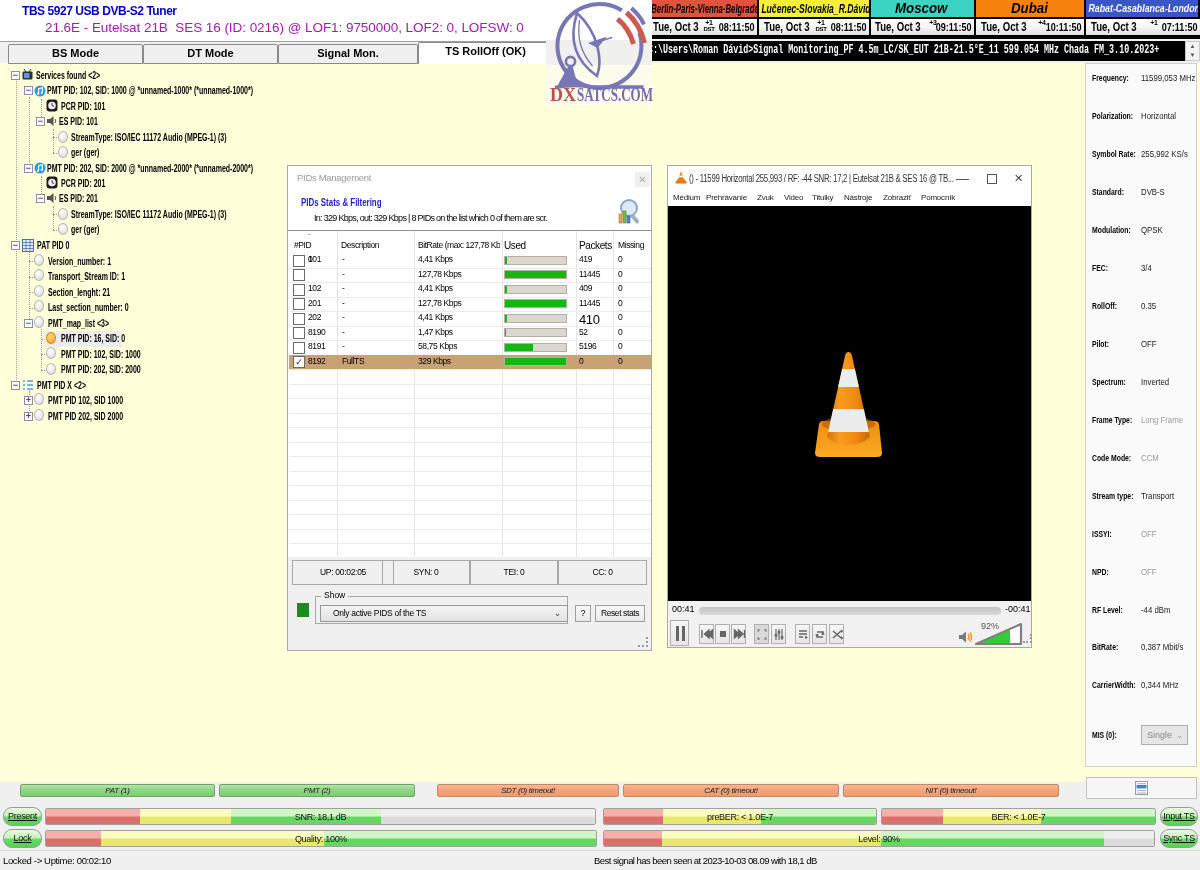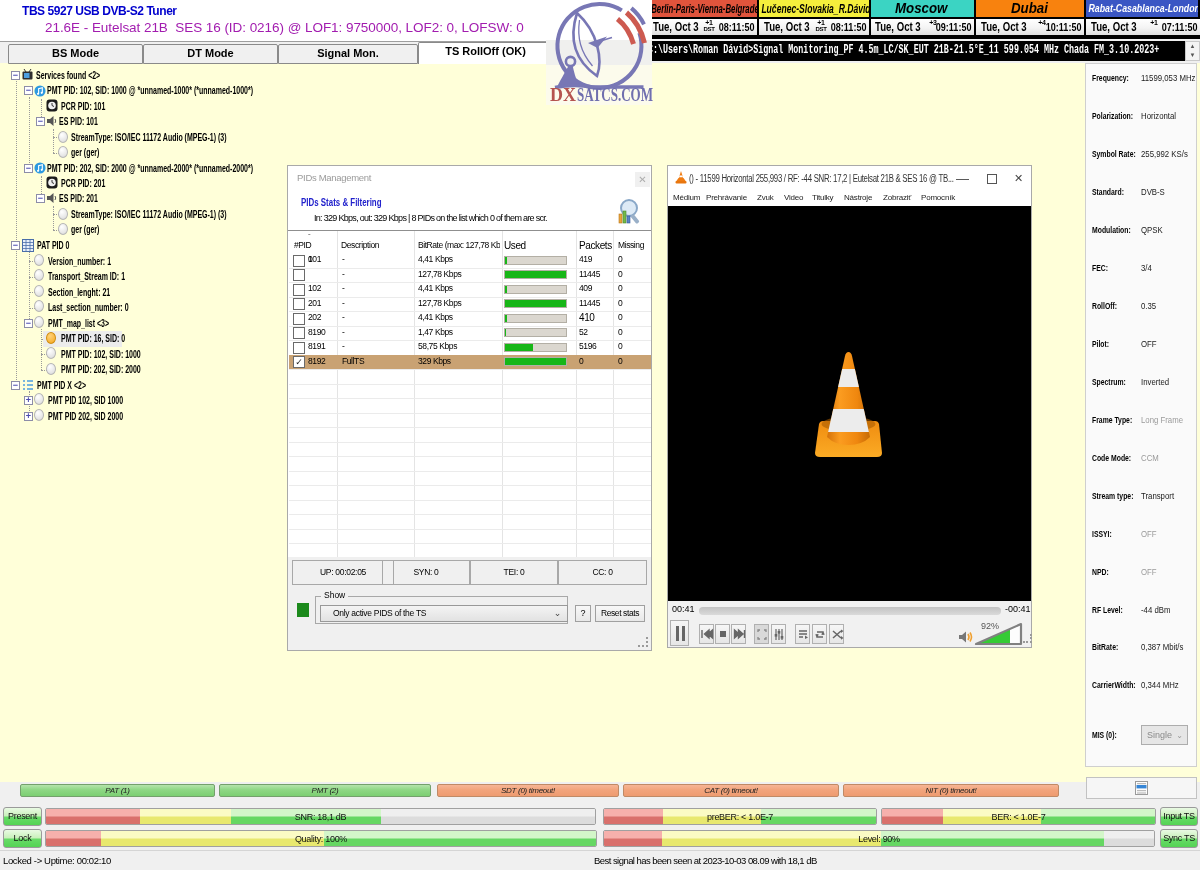--- a/index.html
+++ b/index.html
@@ -24,21 +24,21 @@
 .win{position:absolute;background:#fff;border:1px solid #a9a9a9;box-sizing:border-box;}
 
 .tr{position:absolute;white-space:nowrap;font-size:10px;font-weight:700;color:#000;line-height:15px;transform:scaleX(0.70);transform-origin:0 50%;}
 .tbx{position:absolute;width:9px;height:9px;background:#fff;border:1px solid #8d8da8;box-sizing:border-box;color:#4a4ab0;font-size:9px;line-height:7px;text-align:center;font-weight:700;}
 .blt{position:absolute;width:10px;height:12px;border-radius:50%;background:radial-gradient(circle at 35% 30%,#ffffff,#d9d9d9);border:1px solid #b5b5b5;box-sizing:border-box;}
 .vln{position:absolute;width:0;border-left:1px dotted #9a9a9a;}
 .hln{position:absolute;height:0;border-top:1px dotted #9a9a9a;}
 
 .gbar{position:absolute;height:13px;background:linear-gradient(#b5e3ac,#8ed784 45%,#7ccf72);border:1px solid #74a06c;border-radius:2px;box-sizing:border-box;font-size:8px;letter-spacing:-0.3px;font-style:italic;text-align:center;line-height:12px;color:#222;}
 .obar{position:absolute;height:13px;background:linear-gradient(#f6b696,#f2a47c 45%,#ee9b70);border:1px solid #c08a66;border-radius:2px;box-sizing:border-box;font-size:8px;letter-spacing:-0.3px;font-style:italic;text-align:center;line-height:12px;color:#222;}
-.gbtn{position:absolute;height:19px;background:linear-gradient(#e9fae3,#c8f0ba 48%,#68db68 52%,#54d354);border:1px solid #9a9a9a;border-radius:3px;box-sizing:border-box;font-size:9px;letter-spacing:-0.3px;text-align:center;line-height:17px;color:#111;white-space:nowrap;}
+.gbtn{position:absolute;height:19px;background:linear-gradient(#e9fae3,#c8f0ba 48%,#68db68 52%,#54d354);border:1px solid #9a9a9a;border-radius:9px;box-sizing:border-box;font-size:9px;letter-spacing:-0.3px;text-align:center;line-height:17px;color:#111;white-space:nowrap;text-decoration:underline;}
 .sbar{position:absolute;height:17px;border:1px solid #a0a0a0;border-radius:2px;box-sizing:border-box;overflow:hidden;}
 .seg{position:absolute;top:0;bottom:0;}
 .seg.r{background:linear-gradient(#f6b0ac 0 46%,#d9706c 54% 100%);}
 .seg.y{background:linear-gradient(#fbfbc4 0 46%,#e8e86e 54% 100%);}
 .seg.g{background:linear-gradient(#d3f6c9 0 46%,#66d763 54% 100%);}
 .seg.e{background:linear-gradient(#efefef 0 46%,#dcdcdc 54% 100%);}
 .sbartxt{position:absolute;left:0;right:0;top:3px;text-align:center;font-size:9px;letter-spacing:-0.3px;color:#111;}
 </style>
 </head>
 <body>
@@ -287,21 +287,21 @@
 <div class="abs" style="left:291px;top:131.5px;font-size:8.5px;letter-spacing:-0.4px;">11445</div>
 <div class="abs" style="left:330px;top:131.5px;font-size:8.5px;letter-spacing:-0.4px;">0</div>
 <div class="abs" style="left:1px;top:145.0px;width:362px;border-top:1px solid #ebebeb;"></div>
 <div class="abs" style="left:5px;top:146.5px;width:10px;height:10px;background:#fff;border:1px solid #6a6a6a;font-size:9px;line-height:10px;text-align:center;color:#222;"></div>
 <div class="abs" style="left:20px;top:146.0px;font-size:8.5px;letter-spacing:-0.4px;">202</div>
 <div class="abs" style="left:54px;top:146.0px;font-size:8.5px;letter-spacing:-0.4px;">-</div>
 <div class="abs" style="left:130px;top:146.0px;font-size:8.5px;letter-spacing:-0.4px;">4,41 Kbps</div>
 <div class="abs" style="left:216px;top:147.5px;width:63px;height:9px;background:#dbd7cf;border:1px solid #b3afa5;box-sizing:border-box;">
         <div style="position:absolute;left:0;top:0;bottom:0;width:4%;background:#17b617;"></div>
       </div>
-<div class="abs" style="left:291px;top:146.0px;font-size:10px;letter-spacing:-0.4px;">410</div>
+<div class="abs" style="left:291px;top:146.0px;font-size:13px;letter-spacing:-0.4px;">410</div>
 <div class="abs" style="left:330px;top:146.0px;font-size:8.5px;letter-spacing:-0.4px;">0</div>
 <div class="abs" style="left:1px;top:159.5px;width:362px;border-top:1px solid #ebebeb;"></div>
 <div class="abs" style="left:5px;top:161.0px;width:10px;height:10px;background:#fff;border:1px solid #6a6a6a;font-size:9px;line-height:10px;text-align:center;color:#222;"></div>
 <div class="abs" style="left:20px;top:160.5px;font-size:8.5px;letter-spacing:-0.4px;">8190</div>
 <div class="abs" style="left:54px;top:160.5px;font-size:8.5px;letter-spacing:-0.4px;">-</div>
 <div class="abs" style="left:130px;top:160.5px;font-size:8.5px;letter-spacing:-0.4px;">1,47 Kbps</div>
 <div class="abs" style="left:216px;top:162.0px;width:63px;height:9px;background:#dbd7cf;border:1px solid #b3afa5;box-sizing:border-box;">
         <div style="position:absolute;left:0;top:0;bottom:0;width:1%;background:#17b617;"></div>
       </div>
 <div class="abs" style="left:291px;top:160.5px;font-size:8.5px;letter-spacing:-0.4px;">52</div>
@@ -509,21 +509,21 @@
 <div class="abs" style="left:1141px;top:604px;font-size:9.5px;transform:scaleX(0.82);transform-origin:0 50%;white-space:nowrap;color:#1a1a1a;">-44 dBm</div>
 <div class="abs" style="left:1092px;top:641px;font-size:9.5px;font-weight:700;transform:scaleX(0.72);transform-origin:0 50%;white-space:nowrap;">BitRate:</div>
 <div class="abs" style="left:1141px;top:641px;font-size:9.5px;transform:scaleX(0.82);transform-origin:0 50%;white-space:nowrap;color:#1a1a1a;">0,387 Mbit/s</div>
 <div class="abs" style="left:1092px;top:679px;font-size:9.5px;font-weight:700;transform:scaleX(0.72);transform-origin:0 50%;white-space:nowrap;">CarrierWidth:</div>
 <div class="abs" style="left:1141px;top:679px;font-size:9.5px;transform:scaleX(0.82);transform-origin:0 50%;white-space:nowrap;color:#1a1a1a;">0,344 MHz</div>
 <div class="abs" style="left:1092px;top:729px;font-size:9.5px;font-weight:700;transform:scaleX(0.72);transform-origin:0 50%;white-space:nowrap;">MIS (0):</div>
 <div class="abs" style="left:1141px;top:725px;width:47px;height:20px;background:#e6e6e6;border:1px solid #adadad;box-sizing:border-box;font-size:9px;color:#8a8a8a;line-height:18px;padding-left:5px;">Single<span style="position:absolute;right:4px;top:1px;font-size:8px;color:#999;">⌄</span></div>
 </div>
 
 <div class="gbar" style="left:20px;top:784px;width:195px;">PAT (1)</div>
-<div class="gbar" style="left:219px;top:784px;width:212px;">PMT (2)</div>
+<div class="gbar" style="left:219px;top:784px;width:196px;">PMT (2)</div>
 <div class="obar" style="left:437px;top:784px;width:182px;">SDT (0) timeout!</div>
 <div class="obar" style="left:623px;top:784px;width:216px;">CAT (0) timeout!</div>
 <div class="obar" style="left:843px;top:784px;width:216px;">NIT (0) timeout!</div>
 <div class="abs" style="left:1086px;top:777px;width:111px;height:22px;background:#f6f6f6;border:1px solid #c2c2c2;box-sizing:border-box;"></div>
 <svg class="abs" style="left:1135px;top:781px;" width="13" height="14" viewBox="0 0 13 14">
     <rect x="0.5" y="0.5" width="12" height="13" fill="#fdfdfd" stroke="#9a9a9a"></rect>
     <rect x="1.5" y="4" width="10" height="3.4" fill="#3585d6"></rect>
     <rect x="2" y="2" width="9" height="1.2" fill="#bbb"></rect>
     <rect x="2" y="9" width="9" height="1.2" fill="#bbb"></rect>
     <rect x="2" y="11.4" width="9" height="1.2" fill="#bbb"></rect>

